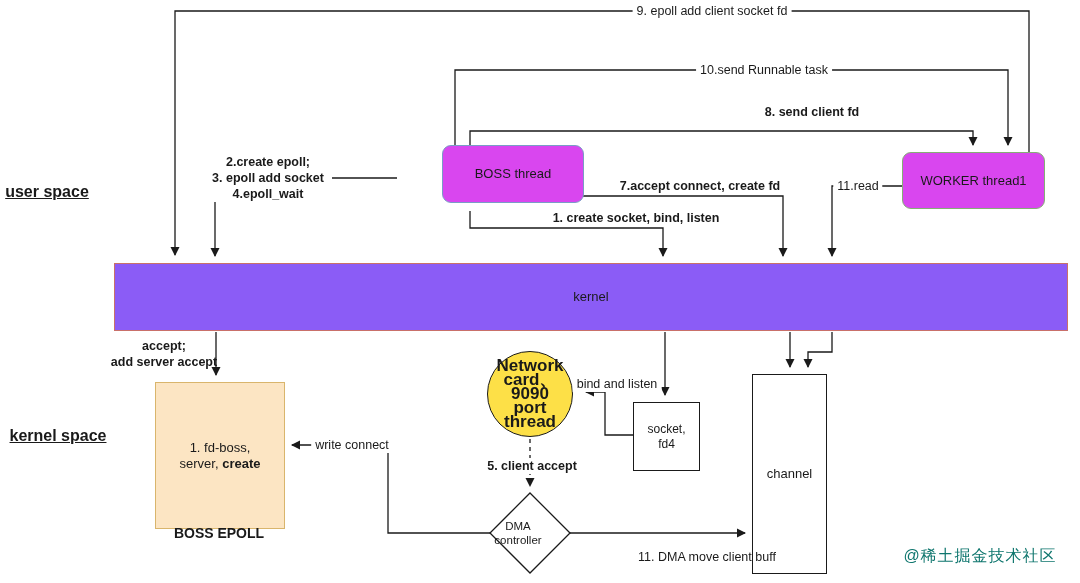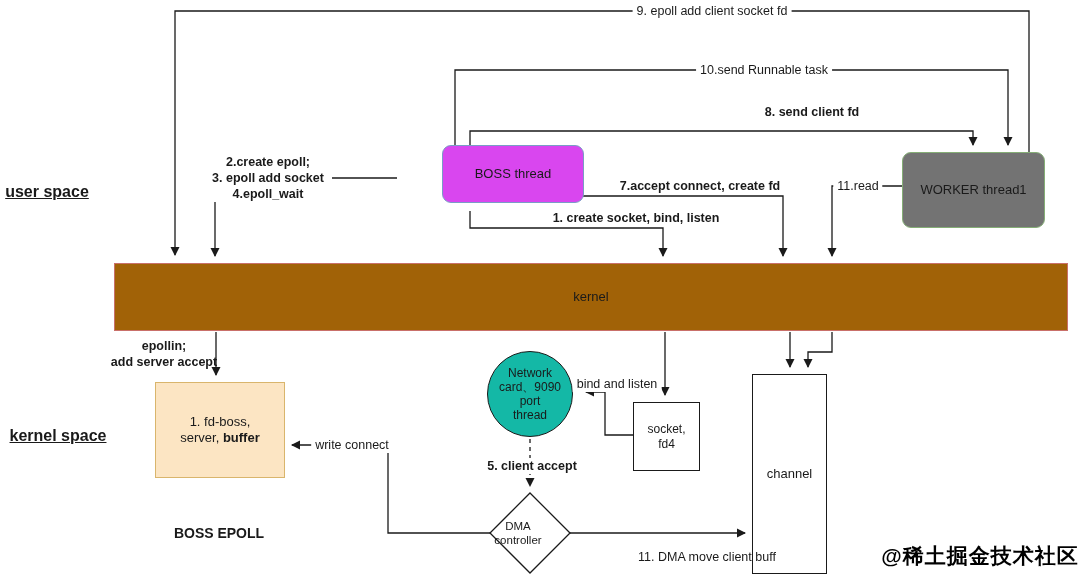--- a/index.html
+++ b/index.html
@@ -26,29 +26,28 @@
     transform:translate(-50%,-50%);
     white-space:nowrap;
     font-size:12.5px;line-height:16px;
     text-align:center;
   }
   .onLine{background:#ffffff;padding:0 4px;}
   .bold{font-weight:bold;}
   .space-lbl{font-size:16px;font-weight:bold;text-decoration:underline;}
   .caption{font-size:14px;font-weight:bold;}
   .watermark{
-    font-size:21px;
-    color:#000000;
+    font-size:16px;
+    color:#0f766e;
     letter-spacing:1px;
-    font-weight:bold;
   }
   .circle-node{
     border-radius:50%;
-    background:#14b8a6;border:1.2px solid #1a1a1a;
-    font-size:12px;line-height:14px;
+    background:#fde047;border:1.2px solid #1a1a1a;
+    font-size:17px;line-height:14px;font-weight:bold;
   }
   .plain-box{background:#ffffff;border:1.2px solid #1a1a1a;}
   .small-text{font-size:12px;line-height:15px;}
 </style>
 </head>
 <body>
 
 <div id="canvas">
 
   <svg id="wires" width="1080" height="583">
@@ -78,31 +77,31 @@
     </g>
   </svg>
 
   <div class="lbl space-lbl" style="left:47px;top:192px;">user space</div>
   <div class="lbl space-lbl" style="left:58px;top:436px;">kernel space</div>
 
   <div class="node rounded" style="left:398px;top:145px;width:142px;height:58px;background:#d946ef;border:1.2px solid #7a9cc6;margin-left:44px;">
     <span>BOSS thread</span>
   </div>
 
-  <div class="node rounded" style="left:902px;top:152px;width:143px;height:76px;background:#737373;border:1.2px solid #85ae76;">
+  <div class="node rounded" style="left:902px;top:152px;width:143px;height:57px;background:#d946ef;border:1.2px solid #85ae76;">
     <span>WORKER thread1</span>
   </div>
 
-  <div class="node" style="left:114px;top:263px;width:954px;height:68px;background:#a16207;border:1.2px solid #c9706a;">
+  <div class="node" style="left:114px;top:263px;width:954px;height:68px;background:#8b5cf6;border:1.2px solid #c9706a;">
     <span>kernel</span>
   </div>
 
-  <div class="node" style="left:155px;top:382px;width:130px;height:96px;background:#fce5c3;border:1.2px solid #d9b56c;">
+  <div class="node" style="left:155px;top:382px;width:130px;height:147px;background:#fce5c3;border:1.2px solid #d9b56c;">
     <span>1. fd-boss,</span>
-    <span><span>server, </span><b>buffer</b></span>
+    <span><span>server, </span><b>create</b></span>
   </div>
   <div class="lbl caption" style="left:219px;top:533px;">BOSS EPOLL</div>
 
   <div class="node circle-node" style="left:487px;top:351px;width:86px;height:86px;">
     <span>Network</span>
     <span>card、9090</span>
     <span>port</span>
     <span>thread</span>
   </div>
 
@@ -127,21 +126,21 @@
   <div class="lbl bold" style="left:636px;top:218px;">1. create socket, bind, listen</div>
   <div class="lbl onLine" style="left:858px;top:186px;">11.read</div>
 
   <div class="lbl bold" style="left:268px;top:178px;">
     <span style="display:block;">2.create epoll;</span>
     <span style="display:block;">3. epoll add  socket</span>
     <span style="display:block;">4.epoll_wait</span>
   </div>
 
   <div class="lbl bold" style="left:164px;top:354px;">
-    <span style="display:block;">epollin;</span>
+    <span style="display:block;">accept;</span>
     <span style="display:block;">add server accept</span>
   </div>
 
   <div class="lbl onLine" style="left:352px;top:445px;">write connect</div>
   <div class="lbl onLine" style="left:617px;top:384px;">bind and listen</div>
   <div class="lbl bold onLine" style="left:532px;top:466px;">5. client accept</div>
   <div class="lbl" style="left:707px;top:557px;">11. DMA move client buff</div>
 
   <div class="lbl watermark" style="left:980px;top:556px;">@稀土掘金技术社区</div>
 

